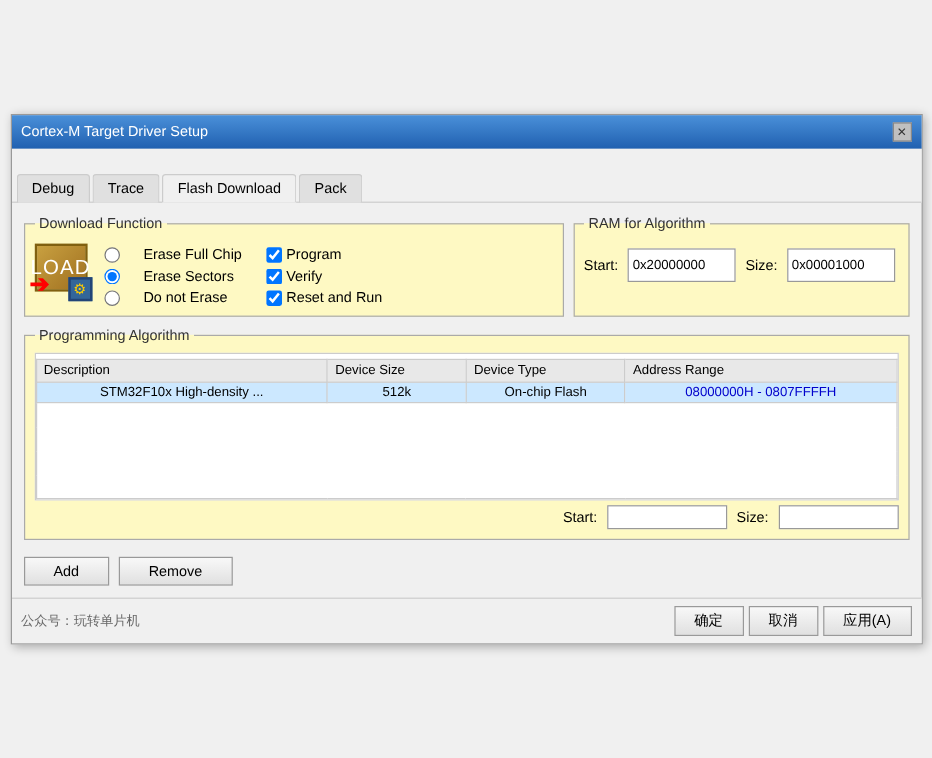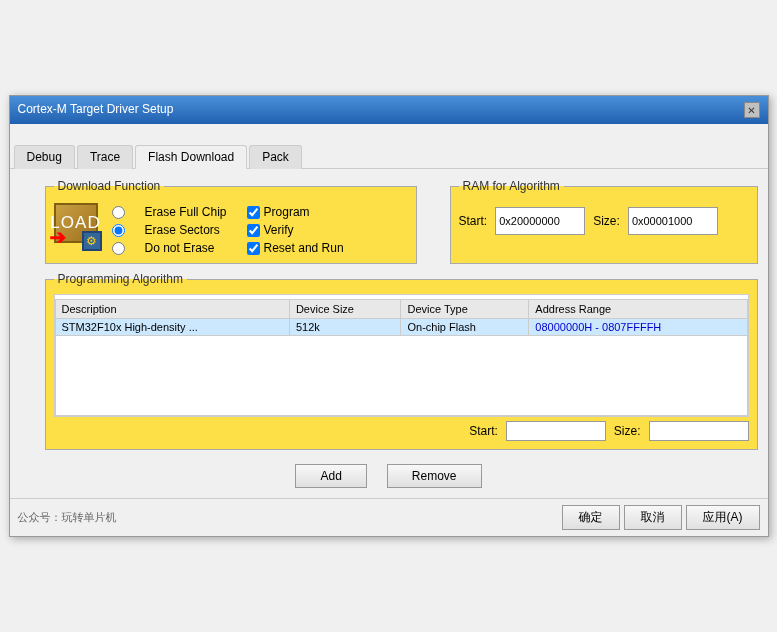--- a/index.html
+++ b/index.html
@@ -81,22 +81,21 @@
       flex: 1;
     }
     .top-section {
       display: flex;
       gap: 8px;
     }
     .group-box {
       border: 1px solid #aaa;
       padding: 6px 8px 8px 8px;
       position: relative;
-      background: #fde047;
-      margin-left: 25px;
+      background: #fef9c3;
     }
     .group-box legend {
       font-size: 12px;
       padding: 0 4px;
       color: #333;
     }
     .download-function {
       flex: 1;
     }
     .df-inner {
@@ -172,21 +171,21 @@
     .checkbox-item {
       display: flex;
       align-items: center;
       gap: 4px;
       font-size: 12px;
     }
     .checkbox-item input[type=checkbox] {
       margin: 0;
     }
     .ram-section {
-      width: 308px;
+      width: 280px;
     }
     .ram-inner {
       display: flex;
       gap: 8px;
       align-items: center;
       margin-top: 8px;
       font-size: 12px;
     }
     .ram-inner input {
       width: 90px;
@@ -212,20 +211,21 @@
       border: 1px solid #ccc;
       padding: 3px 6px;
       text-align: left;
       font-weight: normal;
       font-size: 11px;
     }
     .pa-table td {
       border: 1px solid #ccc;
       padding: 2px 6px;
       background: white;
+      text-align: center;
     }
     .pa-table tr.selected td {
       background: #cce8ff;
     }
     .addr-range {
       color: #0000cc;
     }
     .bottom-row {
       display: flex;
       align-items: center;
@@ -236,22 +236,21 @@
     .bottom-row input {
       width: 100px;
       height: 20px;
       border: 1px solid #999;
       padding: 1px 3px;
       font-size: 11px;
       background: white;
     }
     .btn-row {
       display: flex;
-      justify-content: center;
-      gap: 20px;
+      gap: 8px;
       margin-top: 6px;
     }
     .btn {
       padding: 4px 24px;
       border: 1px solid #999;
       background: linear-gradient(to bottom, #f8f8f8, #e0e0e0);
       cursor: pointer;
       font-size: 12px;
       min-width: 70px;
     }

